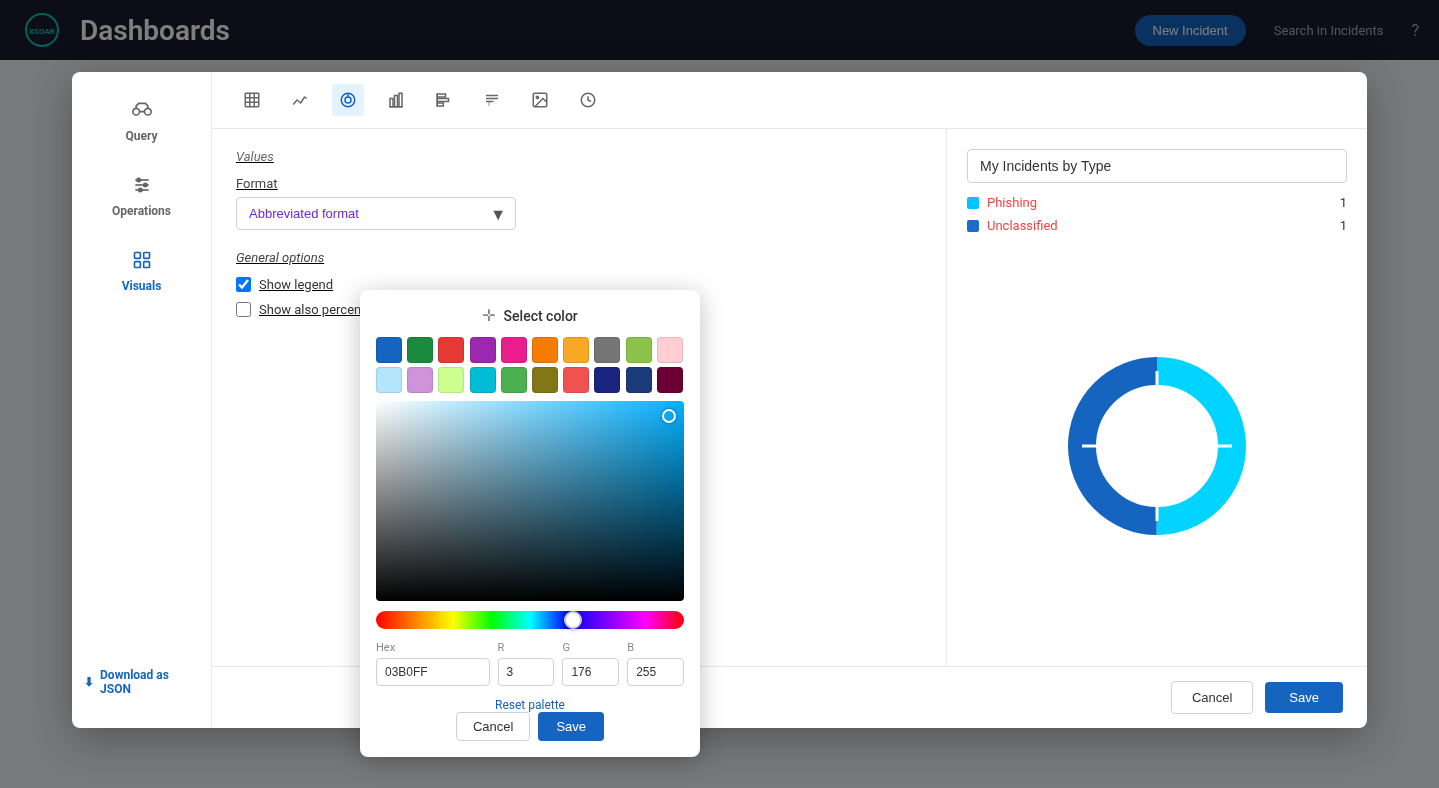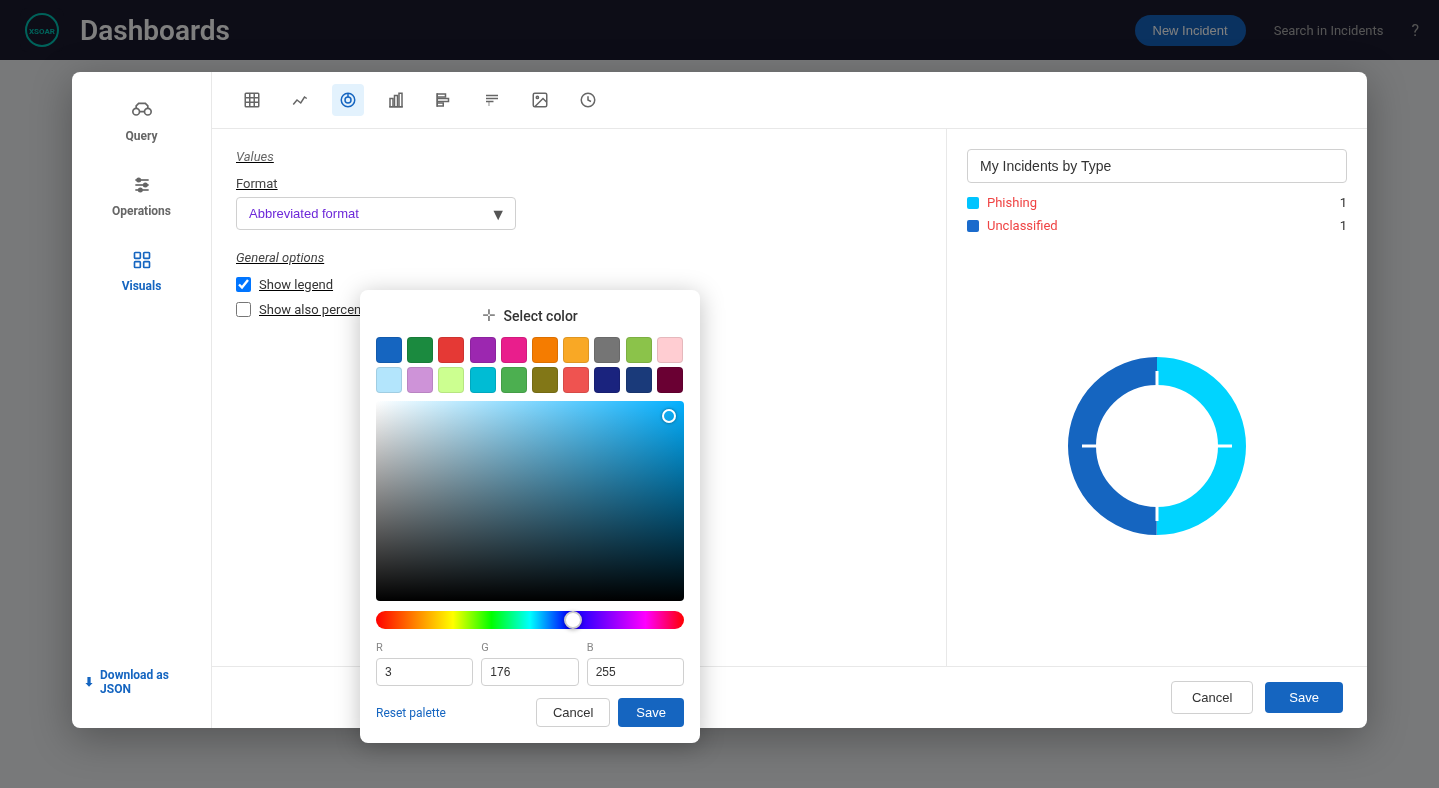--- a/index.html
+++ b/index.html
@@ -470,20 +470,21 @@
       color: #333;
     }
 
     .hex-group { flex: 2; }
     .rgb-group { flex: 1; }
 
     .color-picker-footer {
       display: flex;
       justify-content: space-between;
       align-items: center;
+      flex-direction: column;
     }
 
     .reset-palette-link {
       font-size: 12px;
       color: #1565c0;
       cursor: pointer;
       text-decoration: none;
     }
 
     .cp-btn-cancel {
@@ -753,20 +754,24 @@
 
   <div class="color-gradient-area">
     <div class="gradient-handle"></div>
   </div>
 
   <div class="hue-slider">
     <div class="hue-handle"></div>
   </div>
 
   <div class="hex-rgb-row">
+    <div class="hex-group">
+      <div class="hex-label">Hex</div>
+      <input type="text" class="hex-input" value="03B0FF" style="">
+    </div>
     <div class="rgb-group">
       <div class="rgb-label">R</div>
       <input type="text" class="rgb-input" value="3" style="">
     </div>
     <div class="rgb-group">
       <div class="rgb-label">G</div>
       <input type="text" class="rgb-input" value="176" style="">
     </div>
     <div class="rgb-group">
       <div class="rgb-label">B</div>

